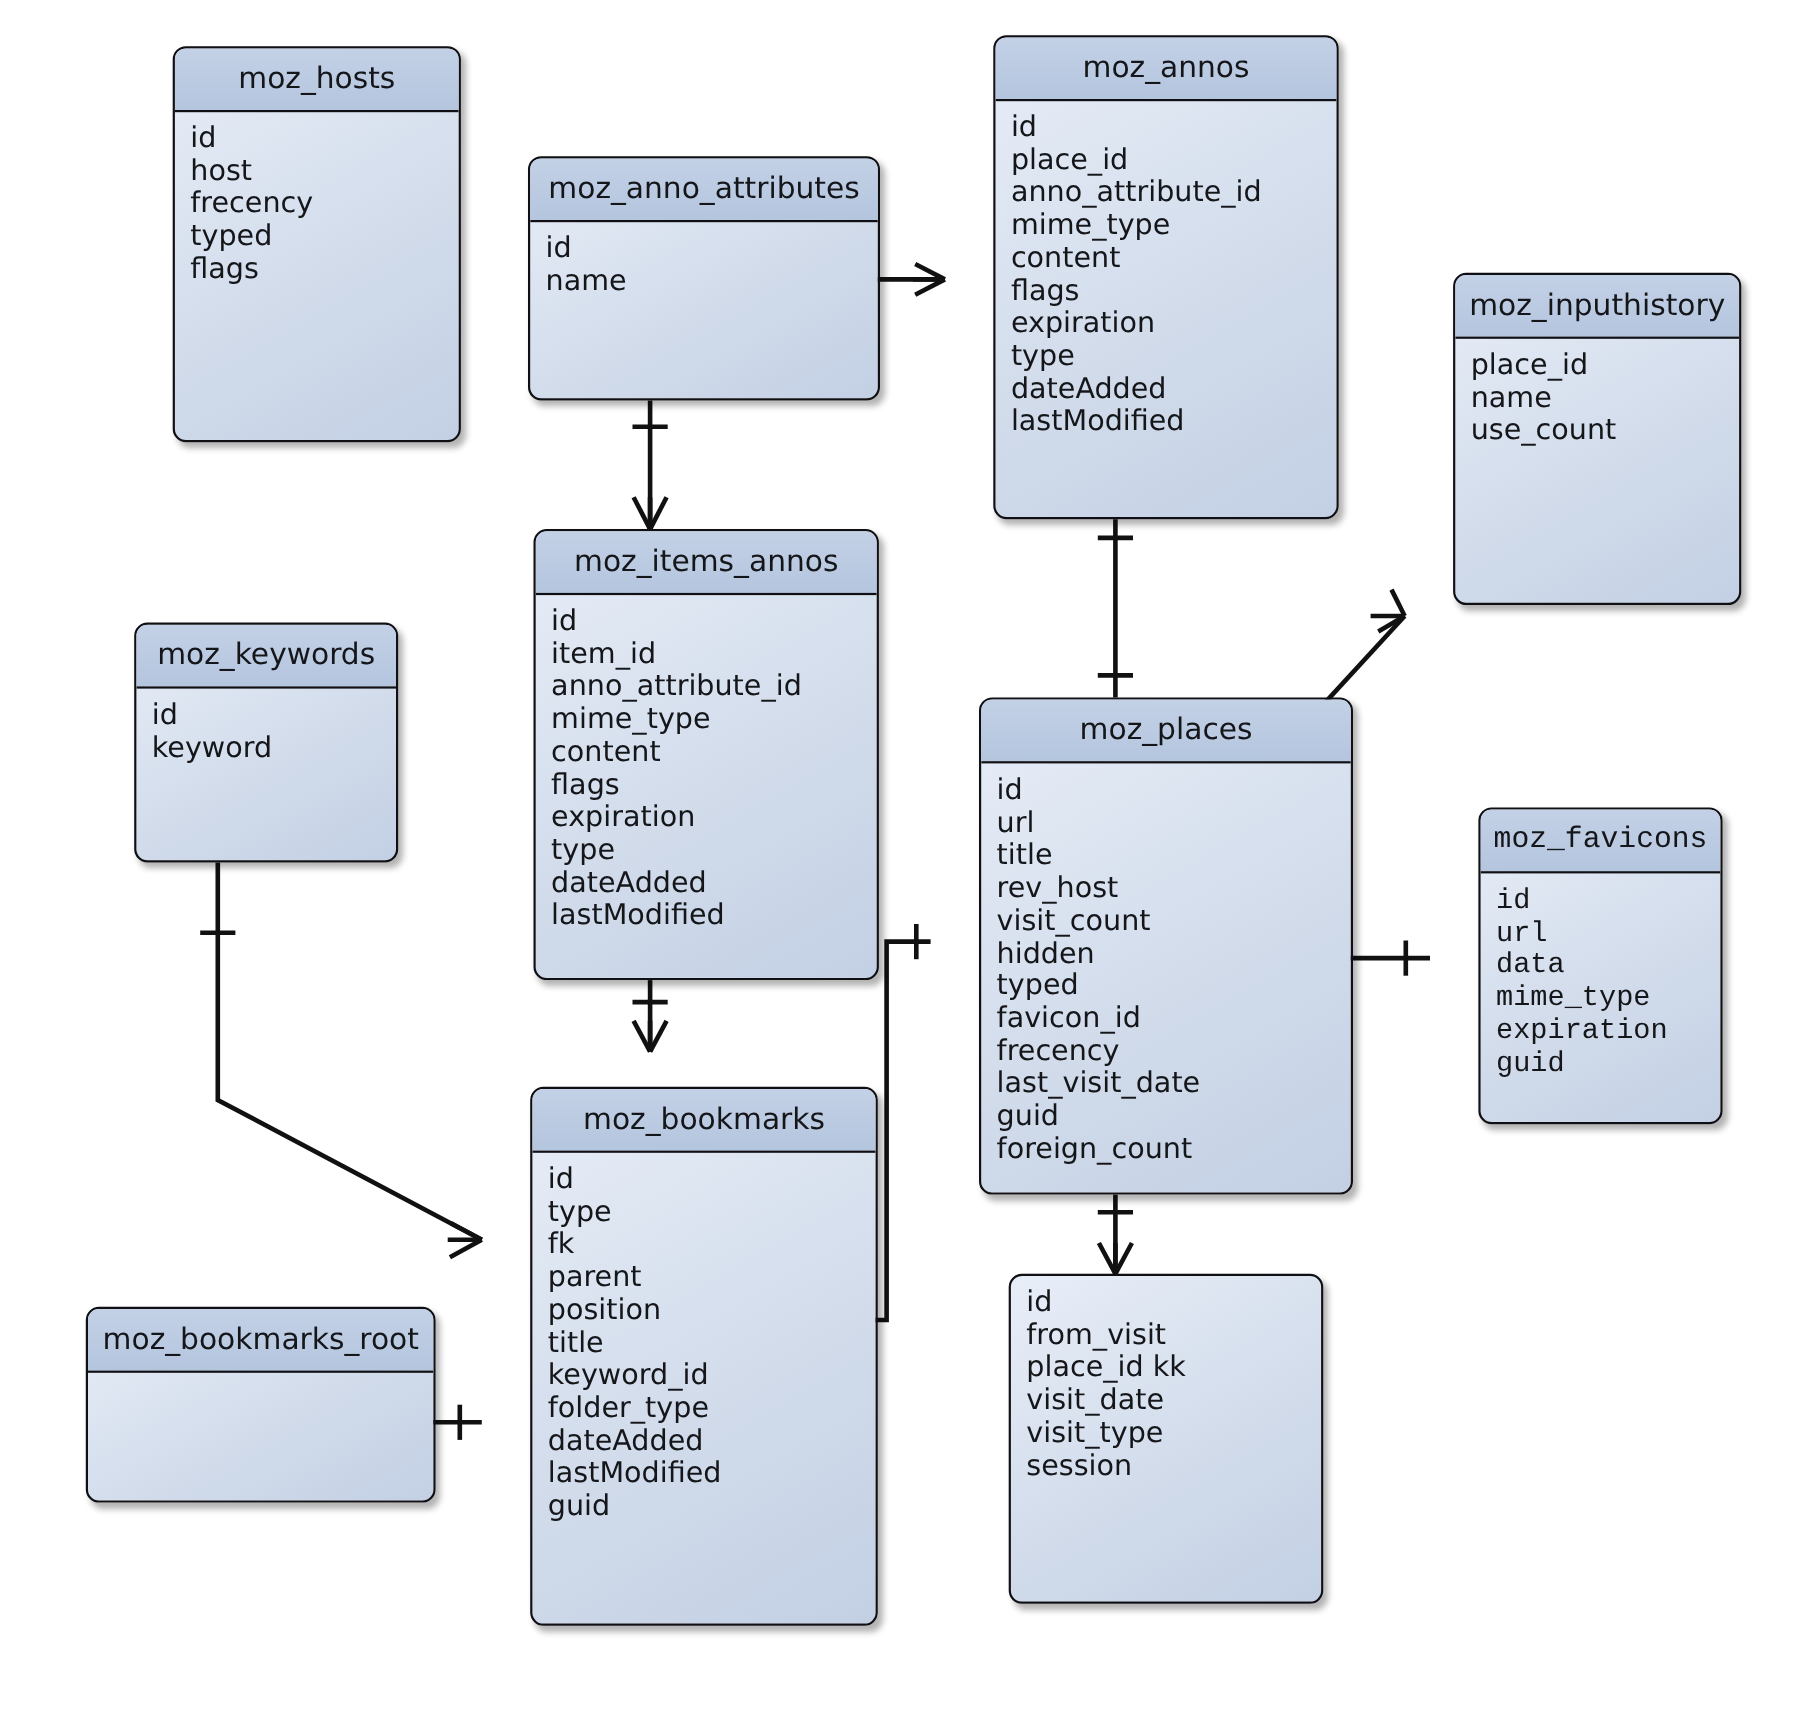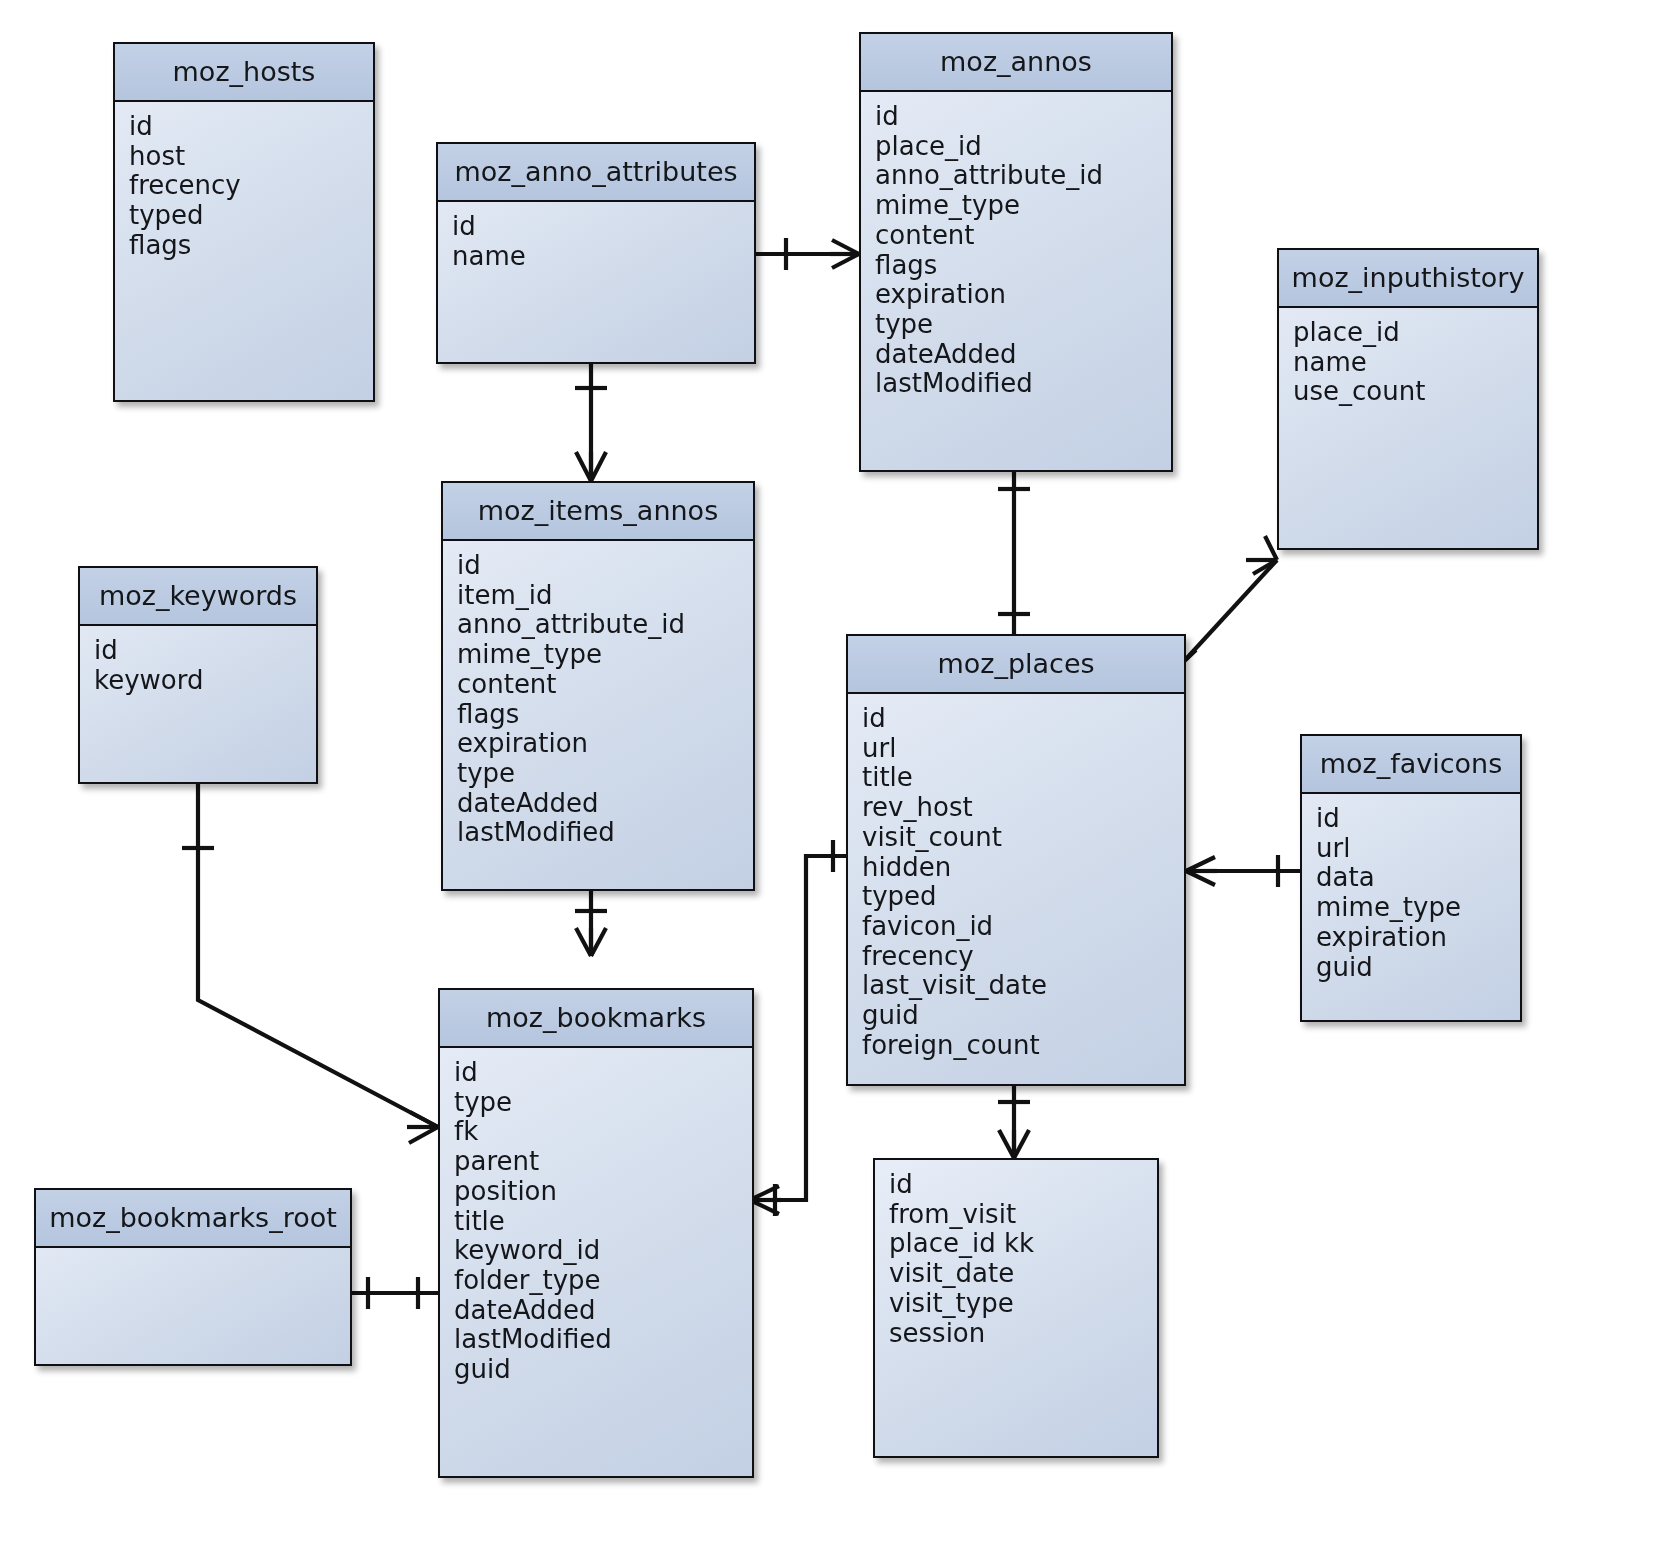--- a/index.html
+++ b/index.html
@@ -19,24 +19,25 @@
     position: absolute;
     left: 0; top: 0;
     width: 1653px;
     height: 1558px;
     pointer-events: none;
   }
   .entity {
     position: absolute;
     box-sizing: border-box;
     border: 2.5px solid #0f0f14;
-    border-radius: 0;
+    border-radius: 12px;
     background: linear-gradient(150deg, #e8eef8 0%, #d2dceb 55%, #c3d0e4 100%);
     box-shadow: 4px 5px 6px rgba(0,0,0,0.30);
     overflow: hidden;
+    margin-left: 44px;
   }
   .entity-header {
     height: 56px;
     line-height: 56px;
     text-align: center;
     font-size: 27px;
     color: #15161a;
     background: linear-gradient(180deg, #c3d1e6 0%, #b4c5de 100%);
     border-bottom: 2.5px solid #0f0f14;
     white-space: nowrap;
@@ -213,21 +214,21 @@
           <div class="attr">visit_count</div>
           <div class="attr">hidden</div>
           <div class="attr">typed</div>
           <div class="attr">favicon_id</div>
           <div class="attr">frecency</div>
           <div class="attr">last_visit_date</div>
           <div class="attr">guid</div>
           <div class="attr">foreign_count</div>
         </div>
       </div>
-      <div class="entity" style="left: 1300px; top: 734px; width: 222px; height: 288px;">
+      <div class="entity" style="left: 1300px; top: 734px; width: 222px; height: 288px; font-family: Liberation Mono, monospace;">
         <div class="entity-header">moz_favicons</div>
         <div class="entity-body">
           <div class="attr">id</div>
           <div class="attr">url</div>
           <div class="attr">data</div>
           <div class="attr">mime_type</div>
           <div class="attr">expiration</div>
           <div class="attr">guid</div>
         </div>
       </div>

